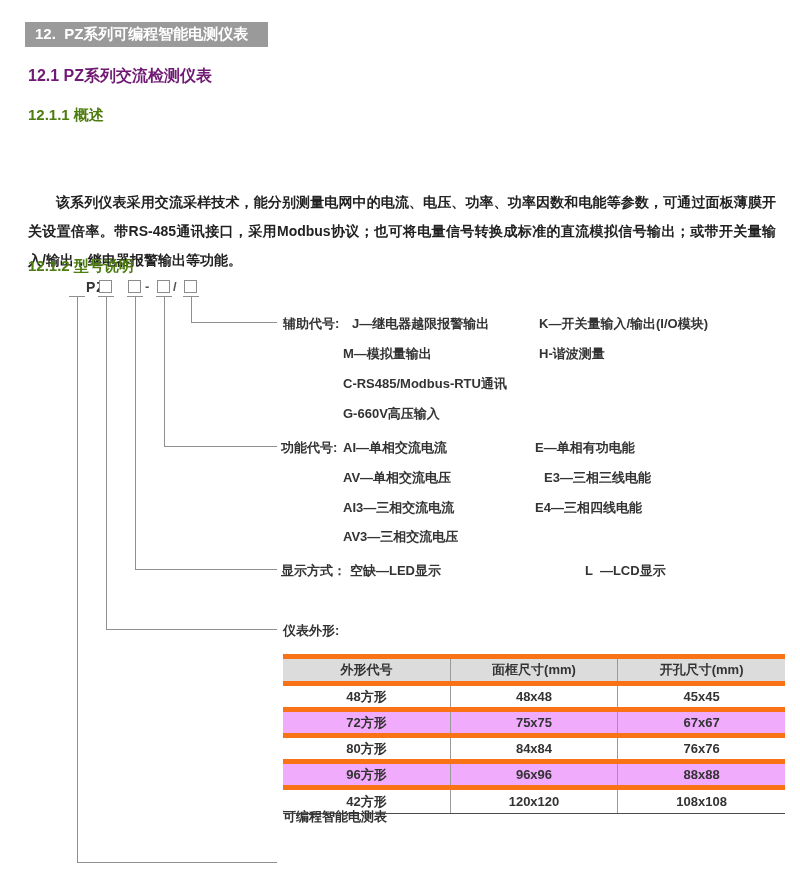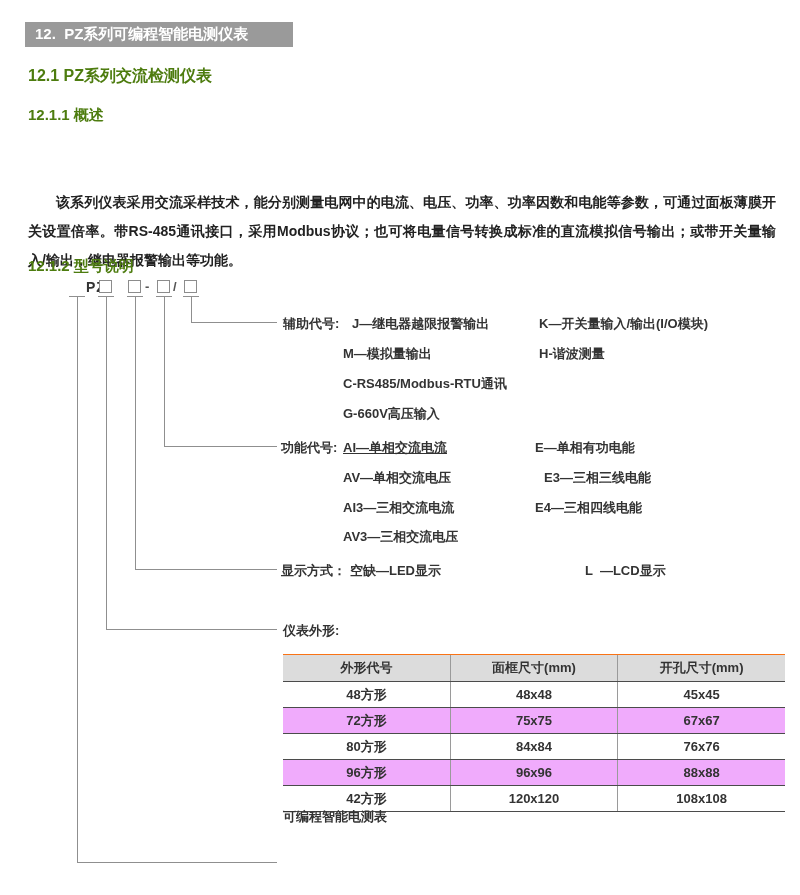--- a/index.html
+++ b/index.html
@@ -6,26 +6,26 @@
   html,body { background:#ffffff; }
   .page {
     position:relative; width:800px; height:895px; background:#ffffff;
     font-family:"Liberation Sans","DejaVu Sans",sans-serif; color:#2a2a2a;
     overflow:hidden;
   }
   .abs { position:absolute; }
 
   
   .banner {
-    left:25px; top:22px; width:268px; height:25px;
+    left:25px; top:22px; width:243px; height:25px;
     background:#9a9a9a; color:#ffffff; font-size:15px; font-weight:bold;
     display:flex; align-items:center; padding-left:10px; white-space:pre;
   }
 
-  .h-section { left:28px; top:66px; font-size:16px; font-weight:bold; color:#4d7c0f; white-space:pre; }
+  .h-section { left:28px; top:66px; font-size:16px; font-weight:bold; color:#701a75; white-space:pre; }
   .h-sub     { font-size:15px; font-weight:bold; color:#4d7c0f; white-space:pre; }
 
   .para {
     left:28px; top:140px; width:748px;
     font-size:14px; line-height:29px; font-weight:600; color:#222;
     text-indent:2em; text-align:justify;margin-top:48px;
   }
 
   
   .model-prefix { font-size:14px; font-weight:bold; color:#333; letter-spacing:1px; }
@@ -39,21 +39,21 @@
 
   .dlabel { font-size:13px; font-weight:600; color:#333; white-space:pre; }
 
   
   .spec-table {
     left:283px; top:654px; width:502px;
     border-collapse:collapse; table-layout:fixed;
     font-size:13px; font-weight:600; color:#333;
   }
   .spec-table th, .spec-table td {
-    border-top:1px solid #f97316; border-bottom:1px solid #4b4b4b;
+    border-top:5px solid #f97316; border-bottom:1px solid #4b4b4b;
     text-align:center; vertical-align:middle; height:26px; padding:0;
     font-weight:600;
   }
   .spec-table th { background:#dcdcdc; height:27px; }
   .spec-table th + th, .spec-table td + td { border-left:1px solid #9a9a9a; }
   .spec-table tr.alt td { background:#f0abfc; }
 </style>
 </head>
 <body>
 
@@ -98,21 +98,21 @@
 
   <div class="abs dlabel" style="left:283px; top:315px;">辅助代号:</div>
   <div class="abs dlabel" style="left:352px; top:315px;">J—继电器越限报警输出</div>
   <div class="abs dlabel" style="left:343px; top:345px;">M—模拟量输出</div>
   <div class="abs dlabel" style="left:343px; top:375px;">C-RS485/Modbus-RTU通讯</div>
   <div class="abs dlabel" style="left:343px; top:405px;">G-660V高压输入</div>
   <div class="abs dlabel" style="left:539px; top:315px;">K—开关量输入/输出(I/O模块)</div>
   <div class="abs dlabel" style="left:539px; top:345px;">H-谐波测量</div>
 
   <div class="abs dlabel" style="left:281px; top:439px;">功能代号:</div>
-  <div class="abs dlabel" style="left:343px; top:439px;text-decoration:underline;">AI—单相交流电流</div>
+  <div class="abs dlabel" style="left:343px; top:439px;">AI—单相交流电流</div>
   <div class="abs dlabel" style="left:343px; top:469px;">AV—单相交流电压</div>
   <div class="abs dlabel" style="left:343px; top:499px;">AI3—三相交流电流</div>
   <div class="abs dlabel" style="left:343px; top:528px;">AV3—三相交流电压</div>
   <div class="abs dlabel" style="left:535px; top:439px;">E—单相有功电能</div>
   <div class="abs dlabel" style="left:535px; top:469px;padding-left:9px;">E3—三相三线电能</div>
   <div class="abs dlabel" style="left:535px; top:499px;">E4—三相四线电能</div>
 
   <div class="abs dlabel" style="left:281px; top:562px;">显示方式：</div>
   <div class="abs dlabel" style="left:350px; top:562px;">空缺—LED显示</div>
   <div class="abs dlabel" style="left:585px; top:562px;">L  —LCD显示</div>

